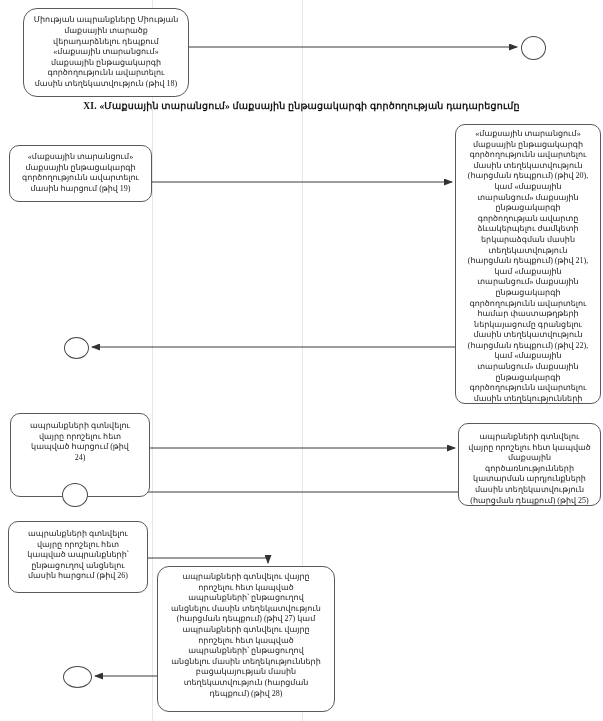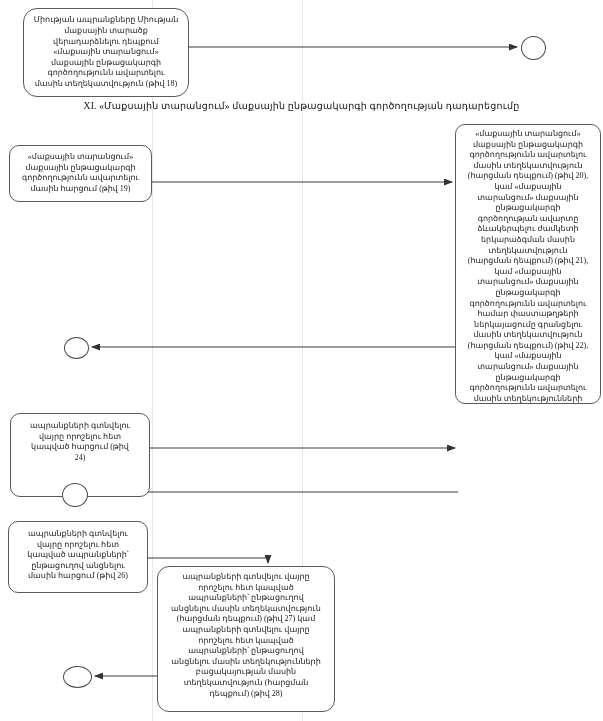--- a/index.html
+++ b/index.html
@@ -3,21 +3,21 @@
 <meta charset="utf-8">
 <style>
   html,body{margin:0;padding:0;background:#fff;}
   .canvas{
     position:relative;width:603px;height:721px;background:#ffffff;
     font-family:"Liberation Serif", serif;overflow:hidden;
   }
   .lane-divider{position:absolute;top:0;bottom:0;width:1px;background:#e7e7e7;}
   .title{
     position:absolute;left:0;right:0;top:100px;text-align:center;
-    font-size:9.5px;color:#141414;letter-spacing:.2px;
+    font-size:9.5px;color:#141414;letter-spacing:.2px;font-weight:bold;
   }
   .node{
     position:absolute;box-sizing:border-box;background:#fff;
     border:1px solid #5a5a5a;border-radius:10px;
     color:#1b1b1b;font-size:8px;line-height:10.6px;text-align:center;
     display:flex;justify-content:center;overflow:hidden;
   }
   .node.v-center{align-items:center;}
   .node.v-top{align-items:flex-start;}
   .terminal{
@@ -53,20 +53,21 @@
   <div class="title">XI. «Մաքսային տարանցում» մաքսային ընթացակարգի գործողության դադարեցումը</div>
 
   <div class="node v-center" style="left:23px;top:8px;width:166px;height:89px;border-radius:14px;padding:5px 9px;">Միության ապրանքները Միության մաքսային տարածք վերադարձնելու դեպքում «մաքսային տարանցում» մաքսային ընթացակարգի գործողությունն ավարտելու մասին տեղեկատվություն (թիվ 18)</div>
 
   <div class="node v-top" style="left:9px;top:145px;width:143px;height:57px;padding:6px 8px;">«մաքսային տարանցում» մաքսային ընթացակարգի գործողությունն ավարտելու մասին հարցում (թիվ 19)</div>
 
   <div class="node v-top" style="left:455px;top:124px;width:146px;height:280px;padding:4px 11px;">«մաքսային տարանցում» մաքսային ընթացակարգի գործողությունն ավարտելու մասին տեղեկատվություն (հարցման դեպքում) (թիվ 20), կամ «մաքսային տարանցում» մաքսային ընթացակարգի գործողության ավարտը ձևակերպելու ժամկետի երկարաձգման մասին տեղեկատվություն (հարցման դեպքում) (թիվ 21), կամ «մաքսային տարանցում» մաքսային ընթացակարգի գործողությունն ավարտելու համար փաստաթղթերի ներկայացումը գրանցելու մասին տեղեկատվություն (հարցման դեպքում) (թիվ 22), կամ «մաքսային տարանցում» մաքսային ընթացակարգի գործողությունն ավարտելու մասին տեղեկությունների բացակայության մասին տեղեկատվություն (հարցման դեպքում) (թիվ 23)</div>
 
   <div class="node v-top" style="left:10px;top:413px;width:140px;height:84px;padding:7px 14px;">ապրանքների գտնվելու վայրը որոշելու հետ կապված հարցում (թիվ 24)</div>
 
+  <div class="node v-top" style="left:458px;top:423px;width:143px;height:83px;padding:8px 9px;">ապրանքների գտնվելու վայրը որոշելու հետ կապված մաքսային գործառնությունների կատարման արդյունքների մասին տեղեկատվություն (հարցման դեպքում) (թիվ 25)</div>
 
   <div class="node v-top" style="left:8px;top:521px;width:140px;height:72px;padding:7px 10px;">ապրանքների գտնվելու վայրը որոշելու հետ կապված ապրանքների՝ ընթացուղով անցնելու մասին հարցում (թիվ 26)</div>
 
   <div class="node v-top" style="left:157px;top:566px;width:178px;height:146px;border-radius:12px;padding:5px 10px;">ապրանքների գտնվելու վայրը որոշելու հետ կապված ապրանքների՝ ընթացուղով անցնելու մասին տեղեկատվություն (հարցման դեպքում) (թիվ 27) կամ ապրանքների գտնվելու վայրը որոշելու հետ կապված ապրանքների՝ ընթացուղով անցնելու մասին տեղեկությունների բացակայության մասին տեղեկատվություն (հարցման դեպքում) (թիվ 28)</div>
 
   <div class="terminal" style="left:521px;top:36px;width:25px;height:24px;"></div>
   <div class="terminal" style="left:64px;top:337px;width:25px;height:22px;"></div>
   <div class="terminal" style="left:62px;top:483px;width:26px;height:24px;"></div>
   <div class="terminal" style="left:63px;top:666px;width:29px;height:22px;"></div>
 

